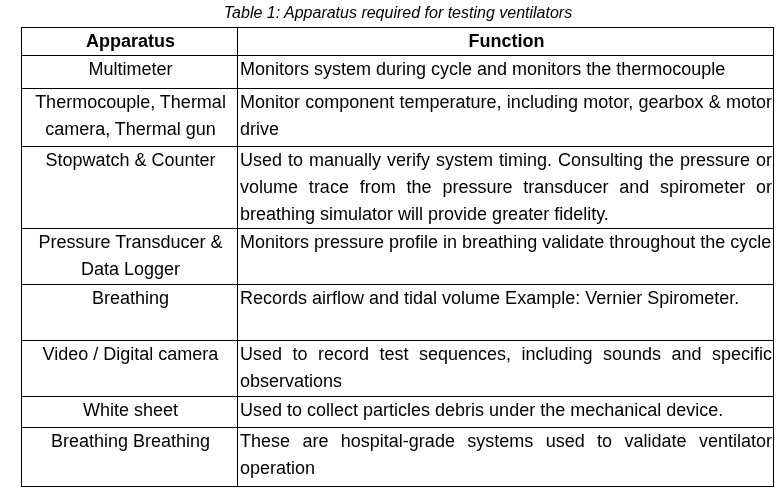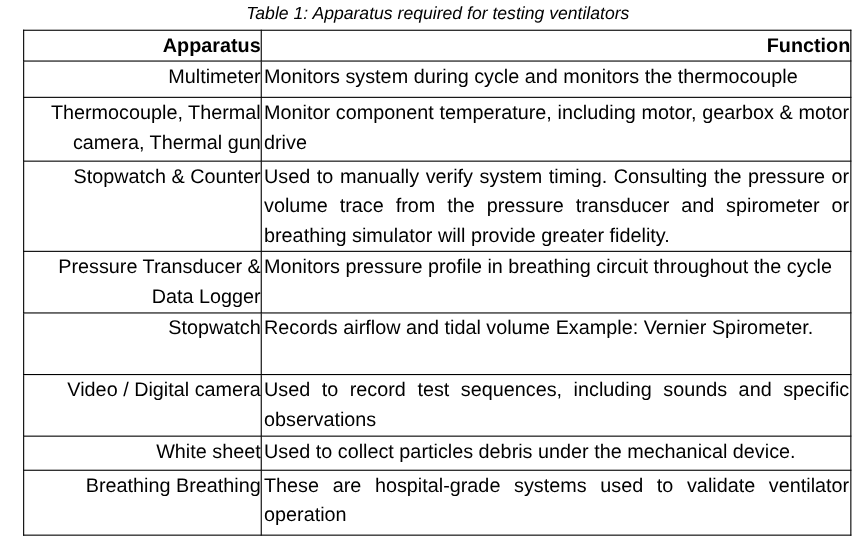--- a/index.html
+++ b/index.html
@@ -35,21 +35,21 @@
       font-size: 18px;
       line-height: 27px;
     }
     table.apparatus col.c1 { width: 216px; }
     table.apparatus col.c2 { width: 536px; }
     table.apparatus th,
     table.apparatus td {
       border: 1px solid #000000;
       padding: 0 0 0 2px;
       vertical-align: top;
-      text-align: right;
+      text-align: center;
     }
     table.apparatus th {
       font-weight: bold;
       height: 27px;
     }
     table.apparatus td.func {
       text-align: justify;
       padding-right: 1px;
     }
     table.apparatus td.app {
@@ -88,24 +88,24 @@
     <tr class="r-thermo">
       <td class="app">Thermocouple, Thermal camera, Thermal gun</td>
       <td class="func">Monitor component temperature, including motor, gearbox &amp; motor drive</td>
     </tr>
     <tr class="r-stopwatch">
       <td class="app">Stopwatch &amp; Counter</td>
       <td class="func">Used to manually verify system timing. Consulting the pressure or volume trace from the pressure transducer and spirometer or breathing simulator will provide greater fidelity.</td>
     </tr>
     <tr class="r-pressure">
       <td class="app">Pressure Transducer &amp; Data Logger</td>
-      <td class="func">Monitors pressure profile in breathing circuit throughout the cycle</td>
+      <td class="func">Monitors pressure profile in breathing validate throughout the cycle</td>
     </tr>
     <tr class="r-spiro">
-      <td class="app">Stopwatch</td>
+      <td class="app">Breathing</td>
       <td class="func">Records airflow and tidal volume Example: Vernier Spirometer.</td>
     </tr>
     <tr class="r-video">
       <td class="app">Video / Digital camera</td>
       <td class="func">Used to record test sequences, including sounds and specific observations</td>
     </tr>
     <tr class="r-white">
       <td class="app">White sheet</td>
       <td class="func">Used to collect particles debris under the mechanical device.</td>
     </tr>

